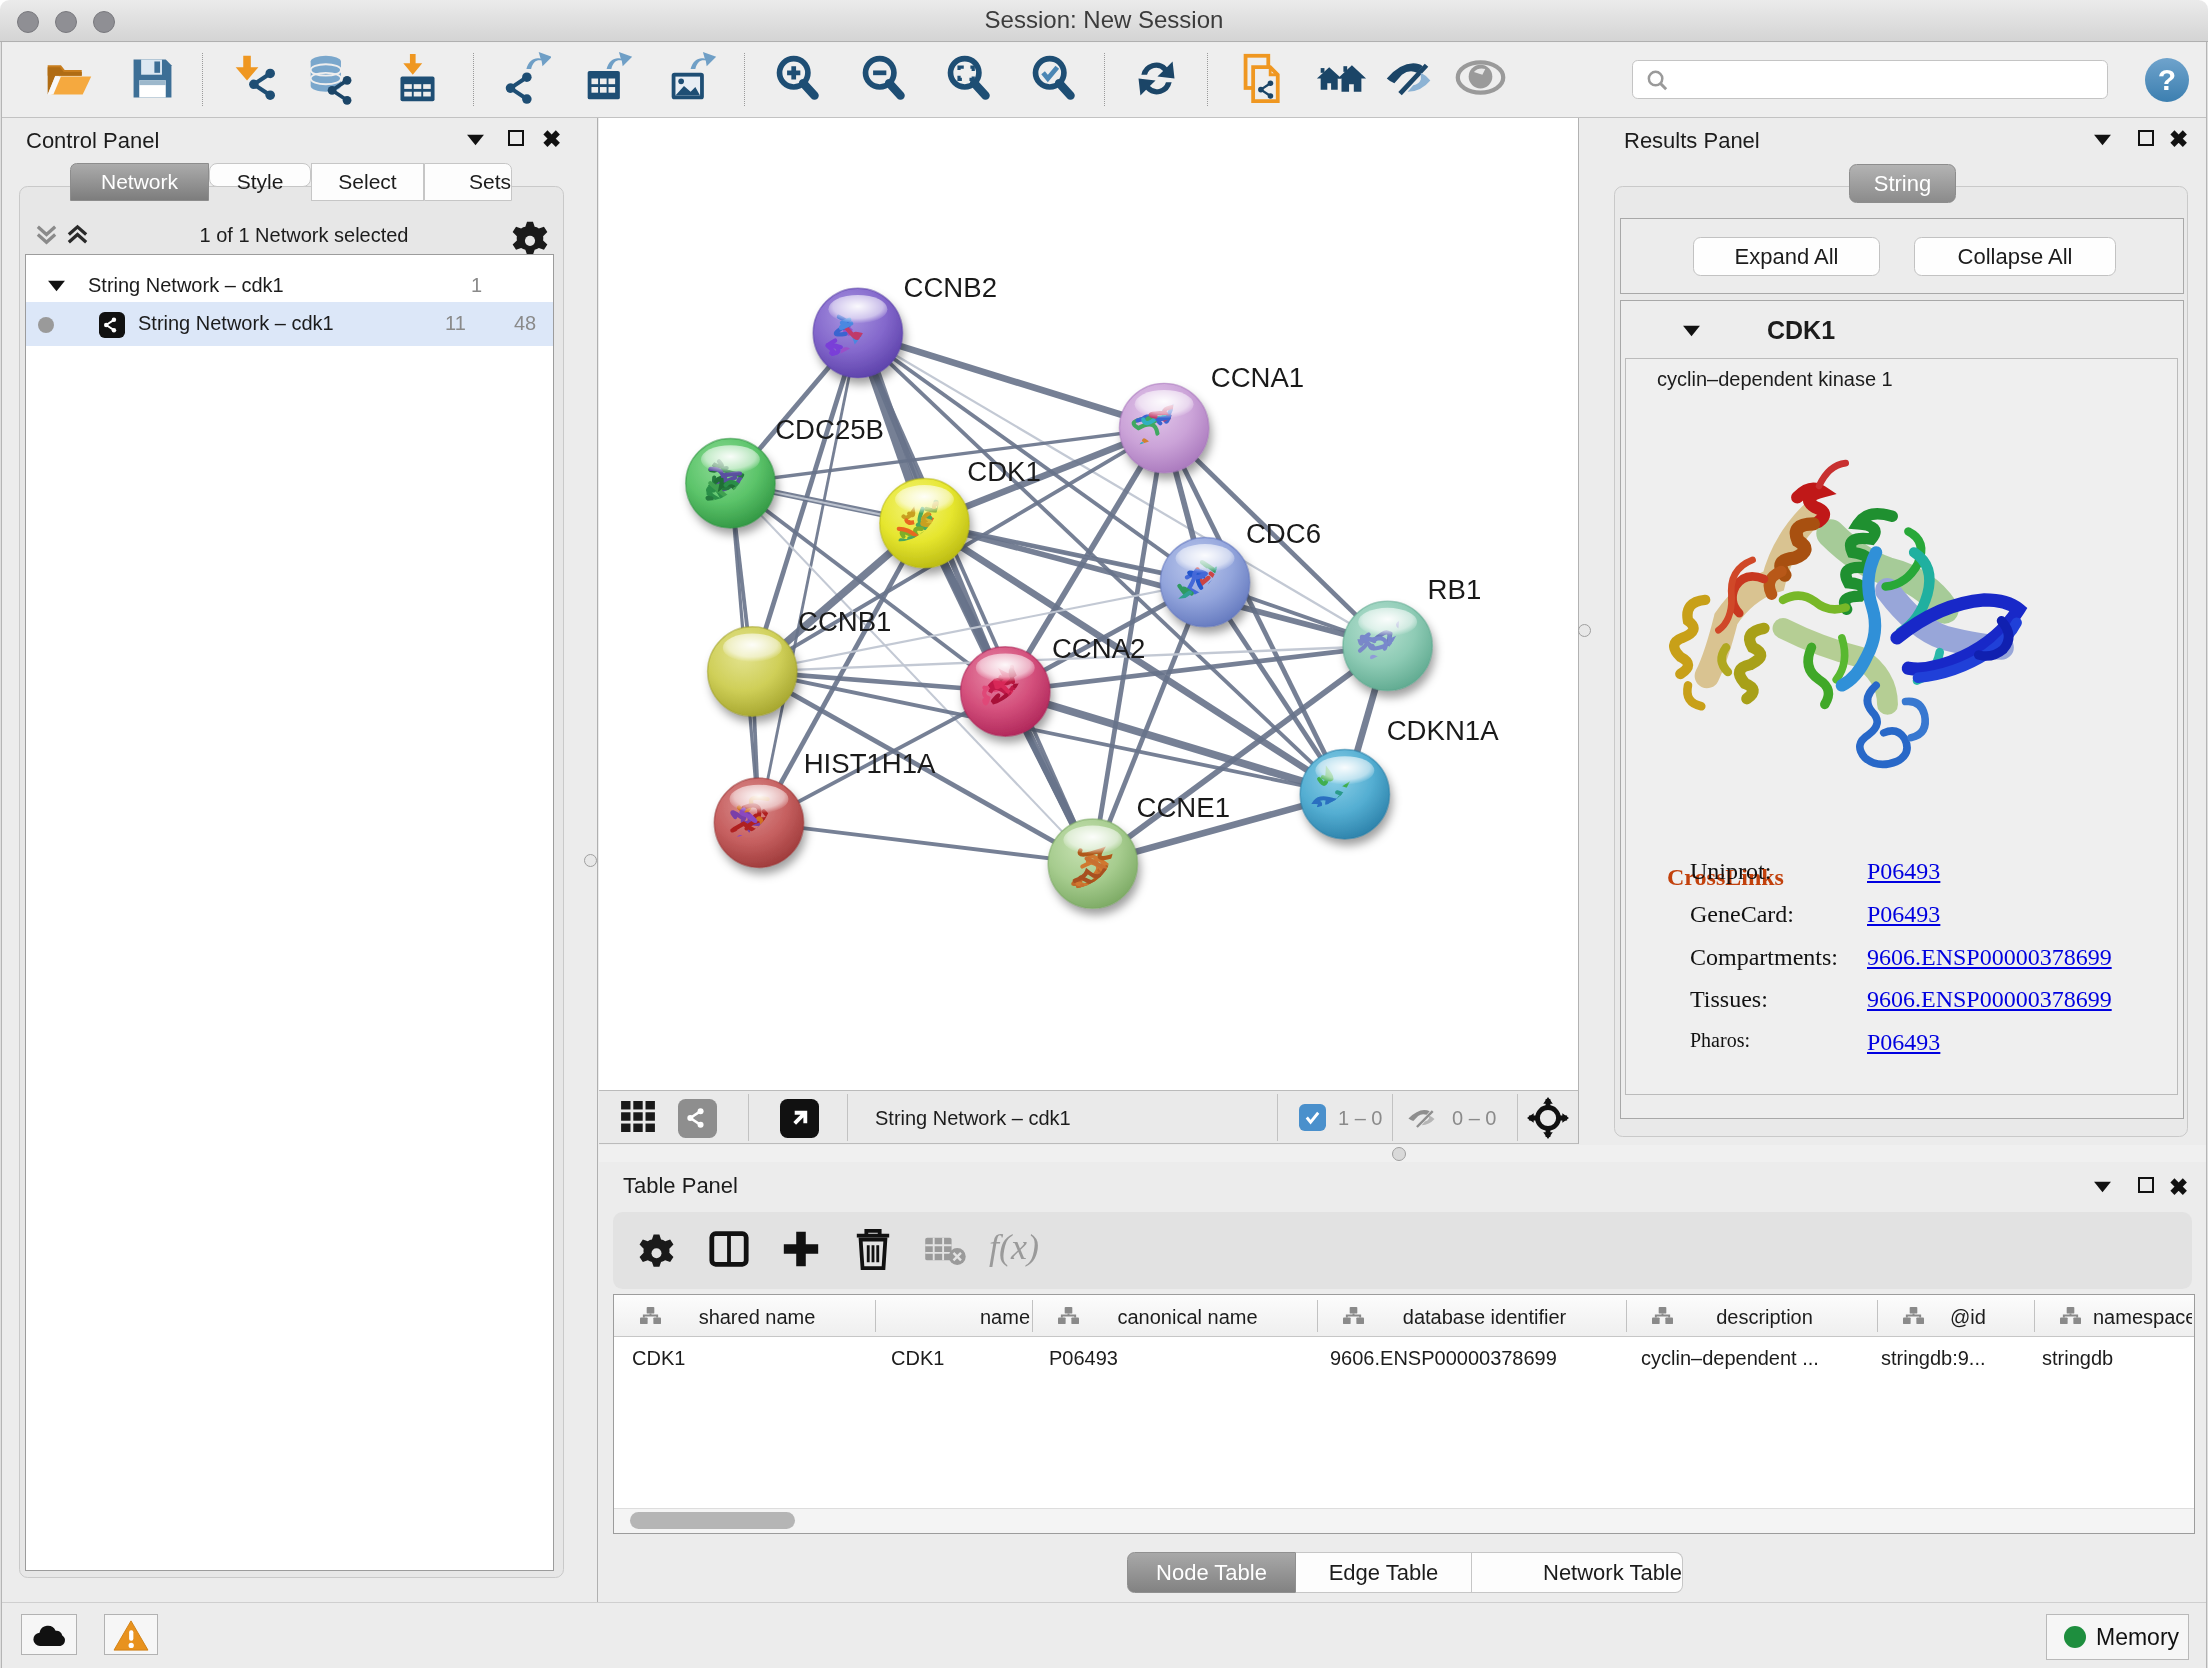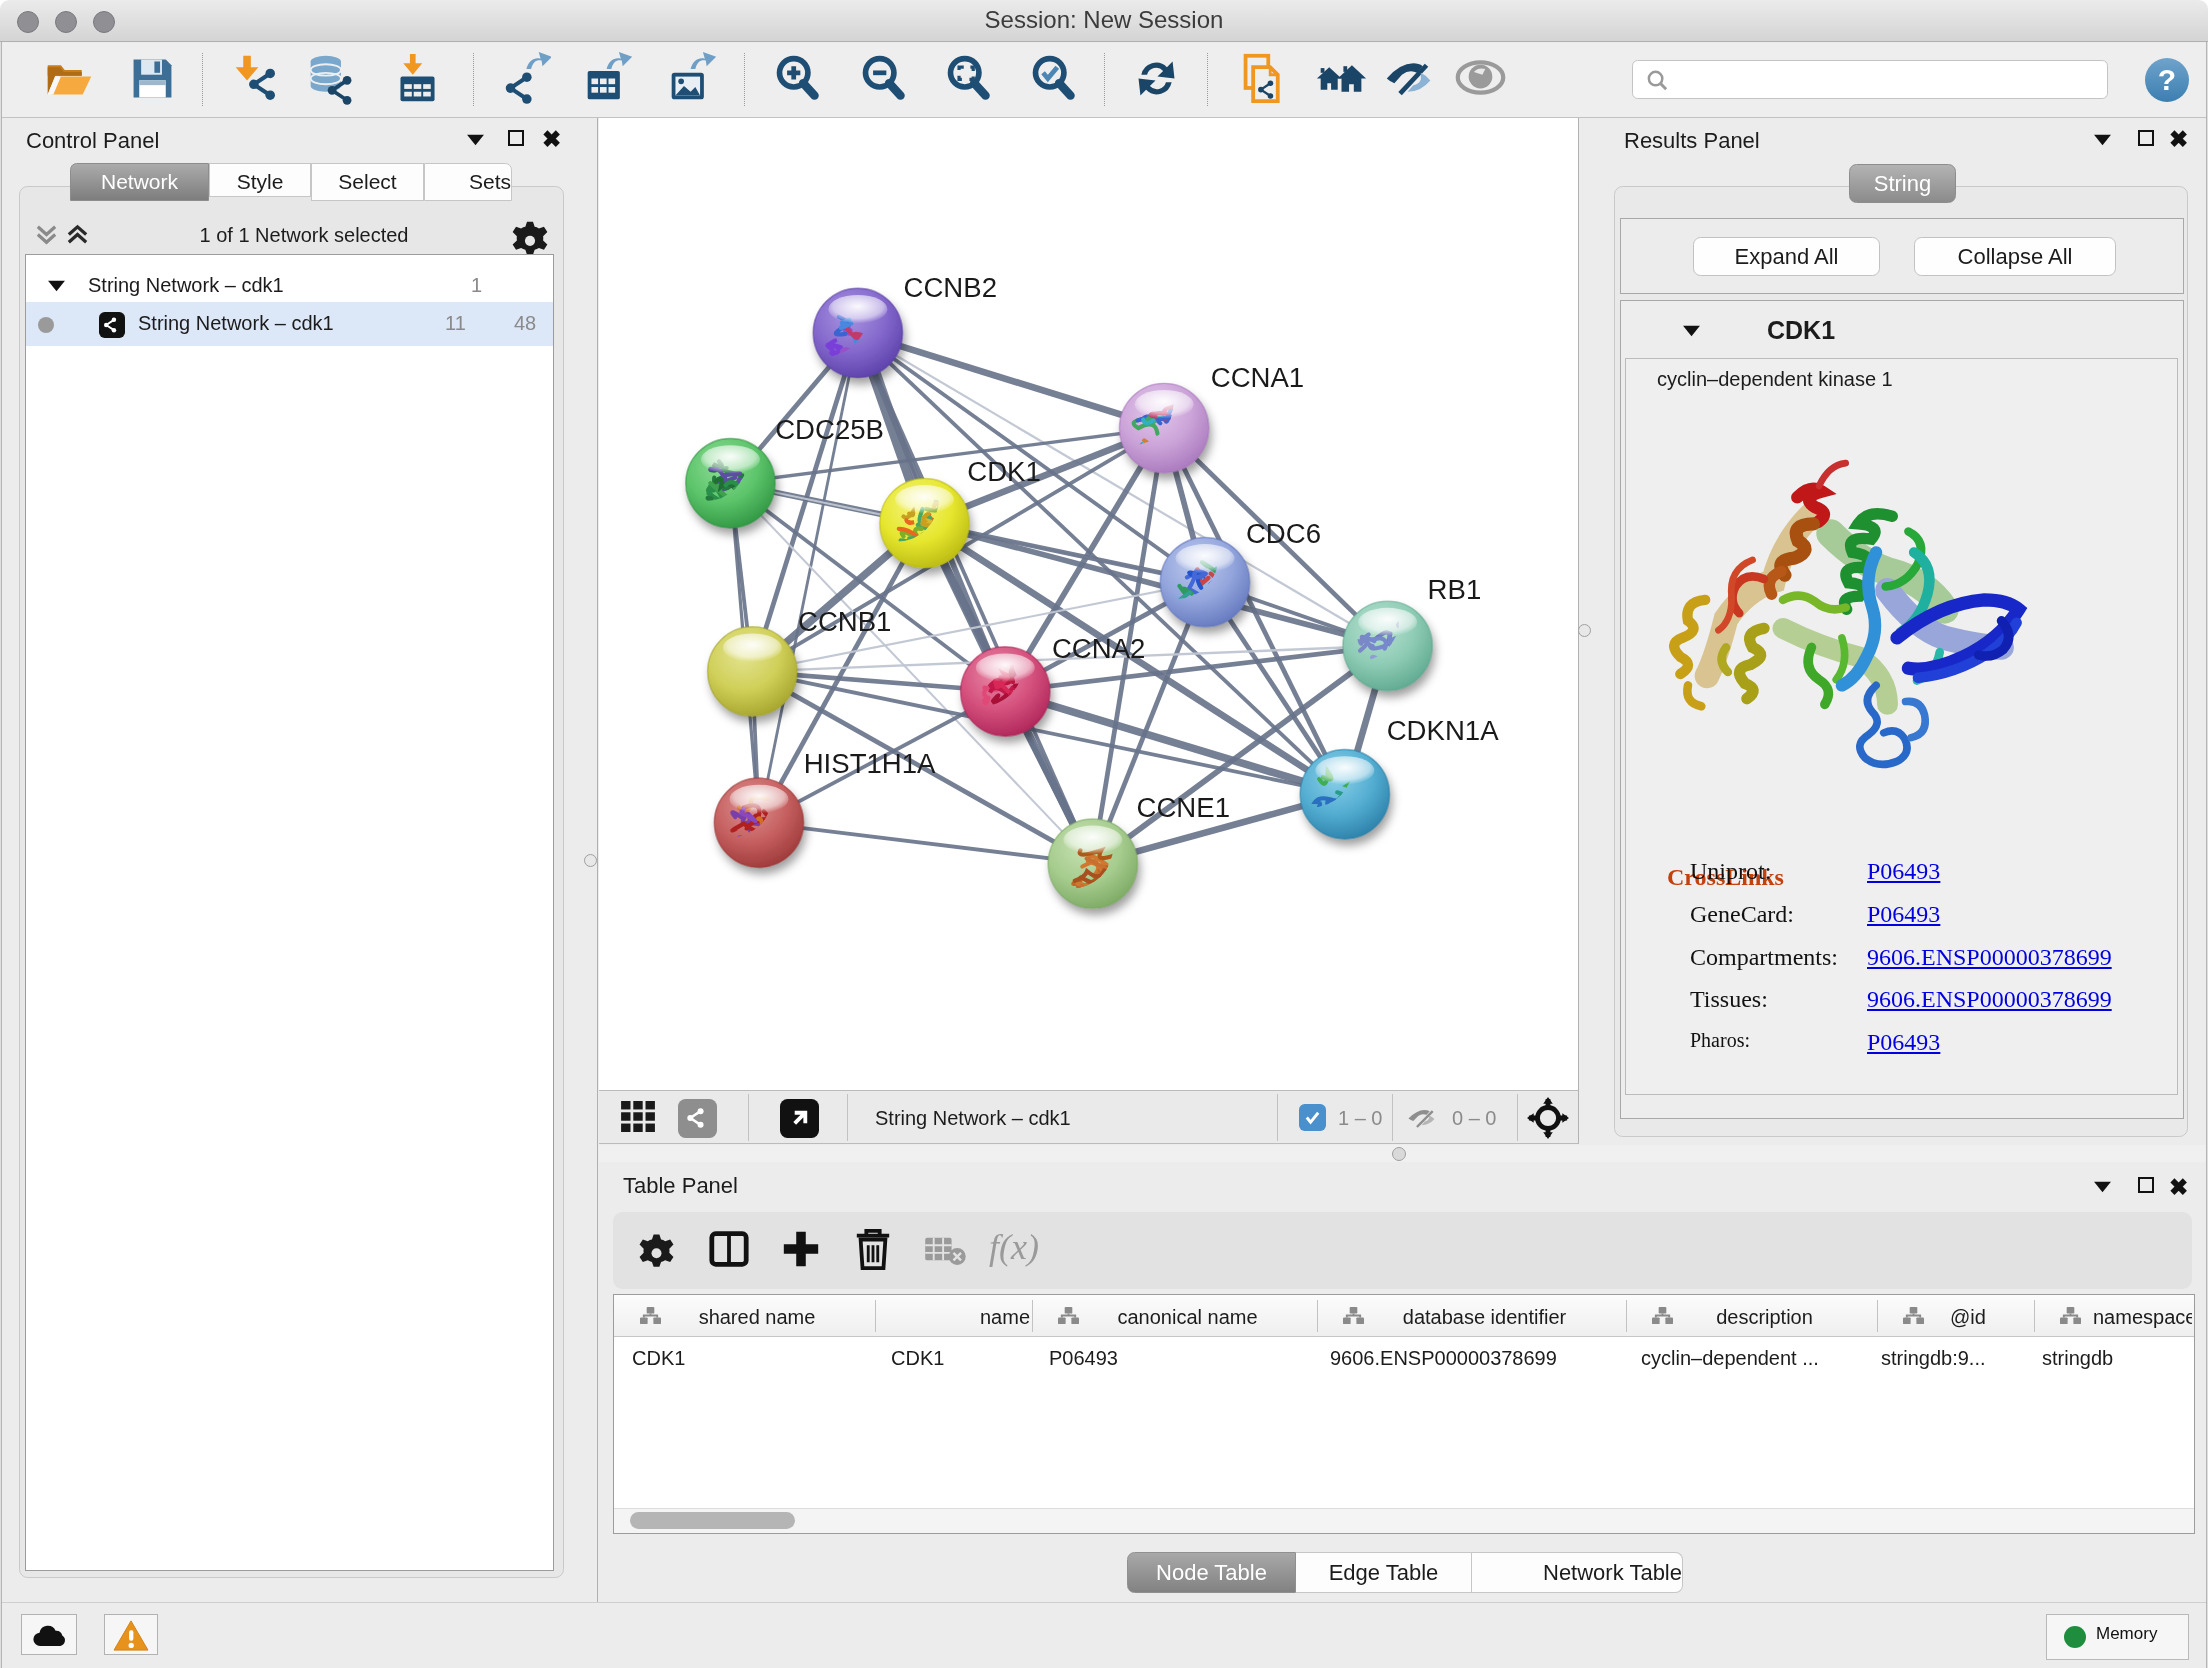--- a/index.html
+++ b/index.html
@@ -163,21 +163,21 @@
   </svg>
 <div class="a" style="left:2145px;top:58px;width:44px;height:44px;border-radius:50%;background:linear-gradient(#6fa3cc,#3c7fb0);color:#fff;font-size:30px;font-weight:bold;text-align:center;line-height:44px">?</div>
 <div class="a" style="left:0;top:118px;width:598px;height:1484px;background:#ececec;border-right:1px solid #b0b0b0"></div>
 <div class="a hdr" style="left:26px;top:128px">Control Panel</div>
 <svg class="a" style="left:465px;top:132px" width="21" height="15" viewBox="0 0 22 16">
     <path d="M2 3 h18 l-9 11 z" fill="#111"></path>
   </svg>
 <div class="a" style="left:508px;top:130px;width:16px;height:16px;border:2.4px solid #111"></div>
 <div class="a closex" style="left:542px;top:128px">✖</div>
 <div class="a" style="left:70px;top:163px;width:139px;height:38px;background:linear-gradient(#ababab,#7d7d7d);border:1px solid #8d8d8d;border-radius:6.7px 0 0 0;color:#fff;font-size:21px;text-align:center;line-height:36px;z-index:5">Network</div>
-<div class="a" style="left:209px;top:163px;width:102px;height:34px;background:#fdfdfd;border:1px solid #c6c6c6;border-radius:0;color:#1c1c1c;font-size:21px;text-align:center;line-height:36px;z-index:5">Style</div>
+<div class="a" style="left:209px;top:163px;width:102px;height:24px;background:#fdfdfd;border:1px solid #c6c6c6;border-radius:8px;color:#1c1c1c;font-size:21px;text-align:center;line-height:36px;z-index:5">Style</div>
 <div class="a" style="left:311px;top:163px;width:113px;height:38px;background:#fdfdfd;border:1px solid #c6c6c6;border-radius:0;color:#1c1c1c;font-size:21px;text-align:center;line-height:36px;z-index:5">Select</div>
 <div class="a" style="left:424px;top:163px;width:88px;height:38px;background:#fdfdfd;border:1px solid #c6c6c6;border-radius:0 6.7px 0 0;color:#1c1c1c;font-size:21px;text-align:right;line-height:36px;z-index:5">Sets</div>
 <div class="a" style="left:19px;top:186px;width:545px;height:1392px;background:#e7e7e7;border:1px solid #c9c9c9;border-radius:8.6px"></div>
 <svg class="a" style="left:34px;top:223px" width="25" height="25" viewBox="0 0 26 26">
     <g stroke="#8a8a8a" stroke-width="3.4" fill="none">
       <path d="M4 4 l9 8 9-8"></path>
       <path d="M4 12 l9 8 9-8"></path>
     </g>
   </svg>
 <svg class="a" style="left:65px;top:223px" width="25" height="25" viewBox="0 0 26 26">
@@ -791,13 +791,13 @@
     <path d="M10 24 a7 7 0 0 1 -1 -14 a9 9 0 0 1 17 -2 a6 6 0 0 1 7 5 a6 6 0 0 1 -2 11 z" fill="#111"></path>
   </svg>
 <div class="a" style="left:104px;top:1614px;width:54px;height:41px;background:#f6f6f6;border:1.9px solid #b2b2b2"></div>
 <svg class="a" style="left:112px;top:1619px" width="38" height="33" viewBox="0 0 40 35">
     <path d="M20 2 L38 33 H2 z" fill="#e8921e" stroke="#d07f12" stroke-width="1"></path>
     <rect x="18" y="12" width="4.5" height="11" rx="2" fill="#fff"></rect>
     <circle cx="20.2" cy="28" r="2.8" fill="#fff"></circle>
   </svg>
 <div class="a" style="left:2046px;top:1614px;width:143px;height:46px;background:#f6f6f6;border:1.9px solid #b9b9b9"></div>
 <div class="a" style="left:2064px;top:1626px;width:22px;height:22px;border-radius:50%;background:#1e8e3e"></div>
-<div class="a" style="left:2096px;top:1624px;font-size:17px;color:#111">Memory</div>
+<div class="a" style="left:2096px;top:1624px;font-size:23px;color:#111">Memory</div>
 
 </body></html>

